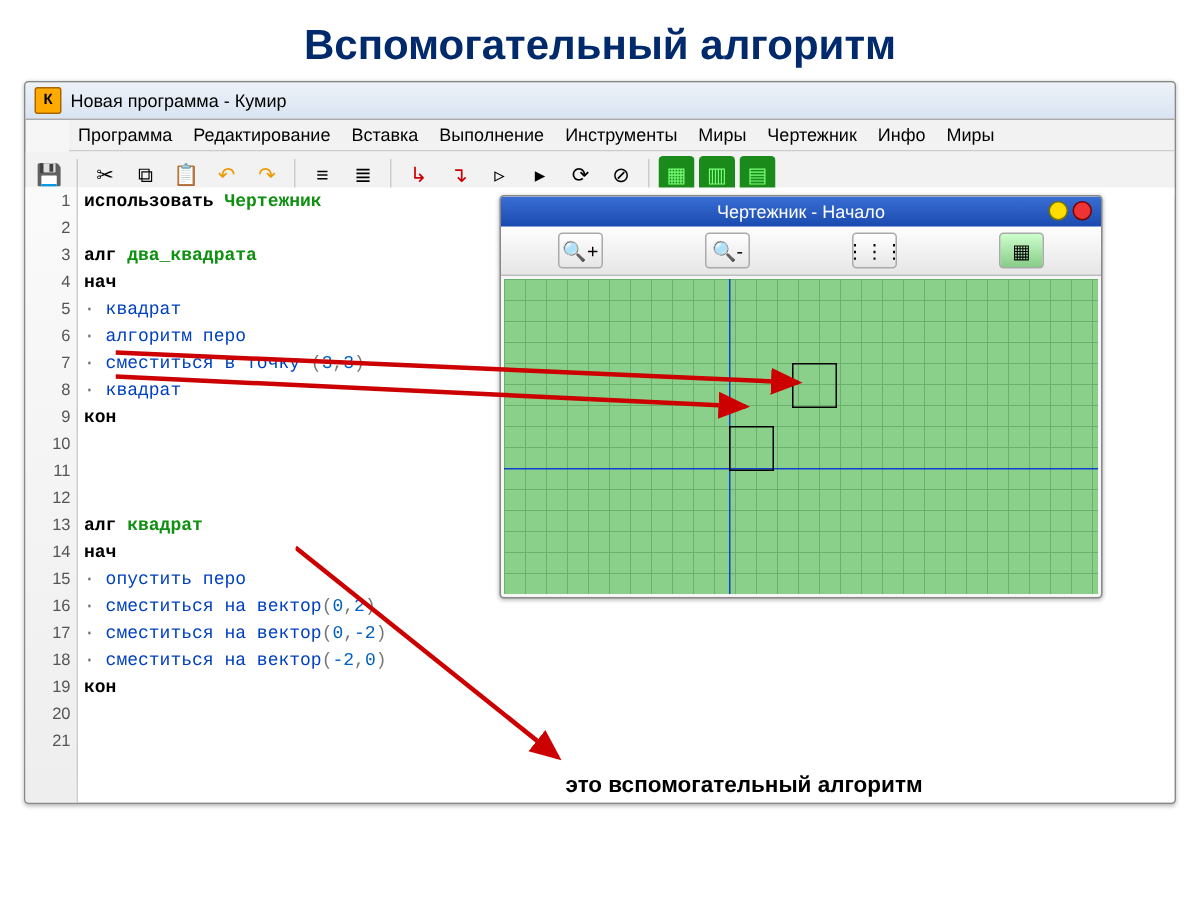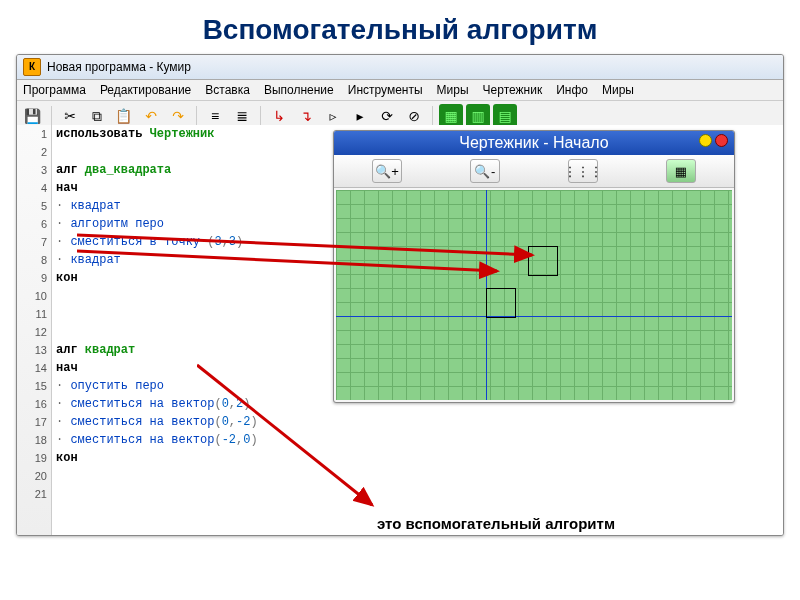--- a/index.html
+++ b/index.html
@@ -1,39 +1,39 @@
 <!DOCTYPE html>
 <html><head>
 <meta charset="utf-8">
 <style>
   body { margin:0; font-family: Arial, sans-serif; background:#fff; width:800px; height:600px; overflow:hidden; }
   .slide-title { text-align:center; font-size:28px; font-weight:bold; color:#002a6b; padding:14px 12px 8px; }
   .app-window { margin:0 16px 0 16px; border:1px solid #888; border-radius:3px; box-shadow:0 1px 3px rgba(0,0,0,0.3); overflow:hidden; height:480px; position:relative; background:#f6f6f6;}
   .titlebar { background:linear-gradient(#eef2f8,#d8e4f2); display:flex; align-items:center; padding:3px 6px; border-bottom:1px solid #aaa; font-size:12px; }
   .title-icon { width:16px; height:16px; background:#fa0; border:1px solid #a60; border-radius:2px; text-align:center; font-size:10px; font-weight:bold; color:#000; line-height:15px; margin-right:6px;}
-  .menubar { background:#f2f2f2; padding:3px 6px; border-bottom:1px solid #ccc; font-size:12px; display:flex; gap:14px; }
+  .menubar { background:#f2f2f2; padding:3px 6px; border-bottom:1px solid #ccc; font-size:12px; display:flex; gap:14px;margin-left:29px; }
   .menubar span { cursor:default; }
   .toolbar { background:#f2f2f2; padding:3px 4px; border-bottom:1px solid #ccc; display:flex; align-items:center; gap:3px; }
   .tb-btn { width:22px; height:22px; border:1px solid transparent; border-radius:3px; display:flex; align-items:center; justify-content:center; font-size:14px; cursor:default; }
   .sep { width:1px; height:20px; background:#ccc; margin:0 3px;}
   .grn-grid { background:#1a8a1a; color:#7f7; }
   .workspace { position:absolute; top:70px; left:0; right:0; bottom:0; background:#fff; display:flex; }
   .gutter { width:30px; background:linear-gradient(#fafafa,#eee); border-right:1px solid #ccc; font-size:11px; color:#555; text-align:right; padding-right:4px; }
   .gutter div { height:18px; line-height:18px; }
   .codearea { flex:0 0 280px; font-family:"Courier New",monospace; font-size:12px; line-height:18px; padding-left:4px; position:relative;}
   .codearea .line { height:18px; white-space:nowrap;}
   .kw { font-weight:bold; color:#000; }
   .cmd { color:#0040c0; }
   .name { color:#109010; font-weight:bold;}
   .paren { color:#777;}
   .num { color:#0060c0;}
   .dot { color:#666; }
   .right { position:absolute; left:316px; top:75px; }
   .tool-window { width:400px; border:1px solid #888; border-radius:3px; box-shadow:0 1px 3px rgba(0,0,0,0.3); background:#f6f6f6; overflow:hidden;}
-  .tw-title { background:linear-gradient(#3a6ed4,#1a4ab0); color:#fff; font-size:16px; padding:3px 20px; text-align:center; position:relative;}
+  .tw-title { background:linear-gradient(#3a6ed4,#1a4ab0); color:#fff; font-size:12px; padding:3px 20px; text-align:center; position:relative;}
   .tw-dots { position:absolute; right:6px; top:3px; display:flex; gap:3px;}
   .dotA{width:11px;height:11px;border-radius:50%;background:#fd0;border:1px solid #770;}
   .dotB{width:11px;height:11px;border-radius:50%;background:#e33;border:1px solid #700;}
   .tw-toolbar { background:linear-gradient(#fefefe,#e6e6e6); padding:4px; display:flex; justify-content:space-around; border-bottom:1px solid #bbb;}
   .tw-btn { width:28px; height:22px; border:1px solid #aaa; border-radius:3px; background:linear-gradient(#fff,#e6e6e6); display:flex; align-items:center; justify-content:center; font-size:13px;}
   .canvas { width:396px; height:210px; background:#8ad08a; position:relative; margin:2px;}
   .grid { position:absolute; inset:0; background-image:
     linear-gradient(#6ab06a 1px, transparent 1px),
     linear-gradient(90deg,#6ab06a 1px, transparent 1px);
     background-size:14px 14px;

